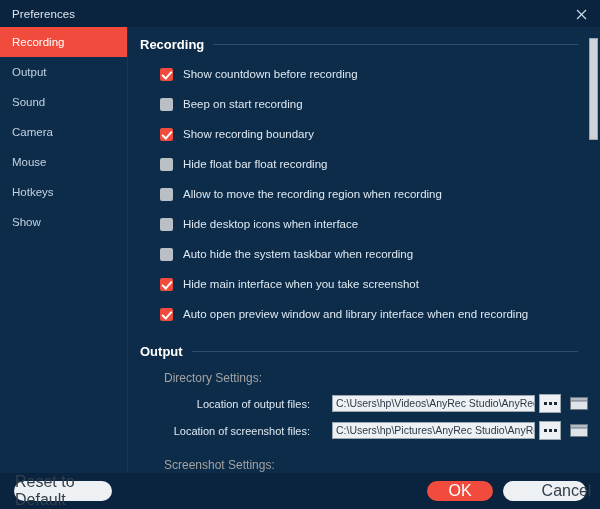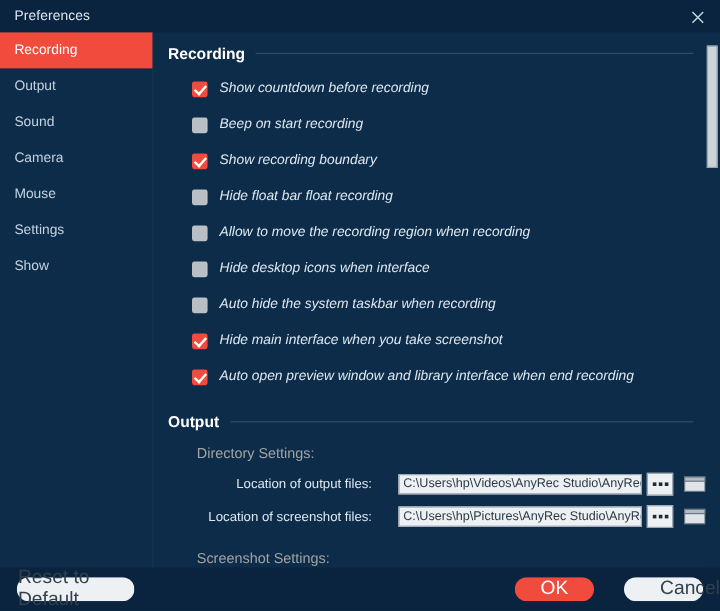--- a/index.html
+++ b/index.html
@@ -98,21 +98,21 @@
     font-weight: bold;
     white-space: nowrap;
   }
   .section-head .rule {
     flex: 1 1 auto;
     height: 1px;
     background: #2c4e6e;
   }
 
   
-  .check-list { padding-left: 20px; font-style: italic; }
+  .check-list { padding-left: 20px; }
   .check-row {
     display: flex;
     align-items: center;
     height: 20px;
     margin-bottom: 10px;
     cursor: pointer;
   }
   .cbox {
     width: 13px; height: 13px;
     flex: 0 0 13px;
@@ -229,24 +229,24 @@
     border: 1px solid transparent;
   }
   .btn-reset {
     background: #eef1f3;
     color: #33404c;
     width: 98px;
   }
   .footer-right {
     margin-left: auto;
     display: flex;
-    gap: 25px;
+    gap: 10px;
   }
   .btn-ok { background: #f04b3c; color: #ffffff; width: 66px; }
-  .btn-cancel { background: #eef1f3; color: #33404c; width: 66px; padding-left: 44px; }
+  .btn-cancel { background: #eef1f3; color: #33404c; width: 83px; padding-left: 44px; }
 </style>
 </head>
 <body>
 
 <div id="app">
 
   <div class="titlebar">
     <span class="titlebar-title">Preferences</span>
     <div class="close-btn">
       <svg width="11" height="11" viewBox="0 0 11 11">
@@ -268,21 +268,21 @@
       <div class="side-item">
         <span>Sound</span>
       </div>
       <div class="side-item">
         <span>Camera</span>
       </div>
       <div class="side-item">
         <span>Mouse</span>
       </div>
       <div class="side-item">
-        <span>Settings</span>
+        <span>Hotkeys</span>
       </div>
       <div class="side-item">
         <span>Show</span>
       </div>
     </div>
 
     <div class="main">
       <div class="main-inner">
 
         <div class="section-head">

